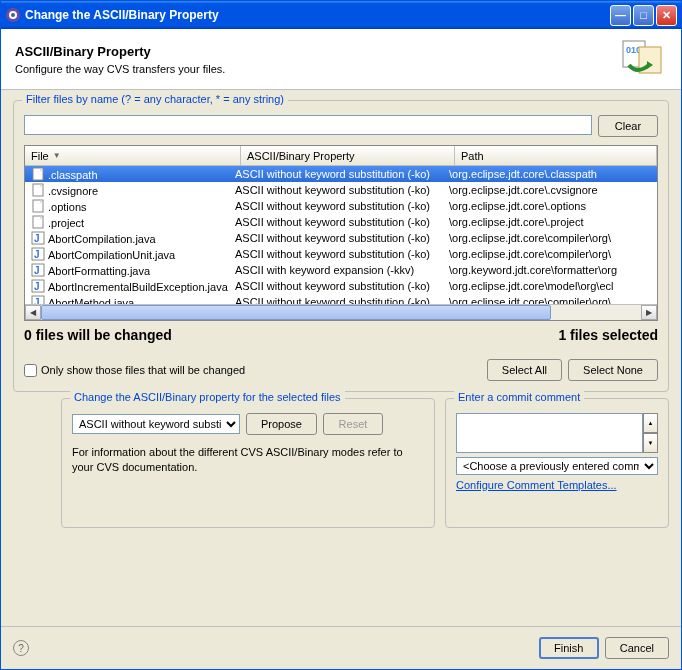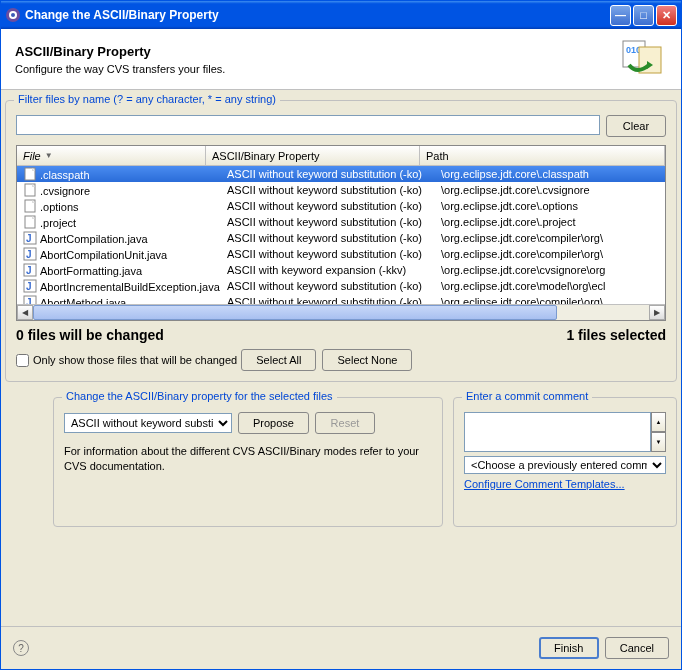--- a/index.html
+++ b/index.html
@@ -10,49 +10,49 @@
 .titlebar-title { flex: 1; }
 .titlebar-btns { display: flex; gap: 2px; }
 .tb-btn { width: 21px; height: 21px; border-radius: 3px; border: 1px solid #fff; display: flex; align-items: center; justify-content: center; font-weight: bold; color: #fff; font-size: 11px; }
 .tb-min, .tb-max { background: linear-gradient(to bottom, #7ba6e8, #3c6ed0); }
 .tb-close { background: linear-gradient(to bottom, #f08080, #d03020); }
 .header { background: #fff; border-bottom: 1px solid #c0c0c0; padding: 10px 14px; display: flex; align-items: center; }
 .header-text { flex: 1; }
 .header-title { font-weight: bold; font-size: 13px; margin-bottom: 4px; }
 .header-sub { font-size: 11px; }
 .header-icon { width: 48px; height: 40px; position: relative; }
-.content { flex: 1; padding: 10px 4px; display: flex; flex-direction: column; gap: 15px; overflow: hidden; }
+.content { flex: 1; padding: 10px 12px; display: flex; flex-direction: column; gap: 6px; overflow: hidden; }
 .group { border: 1px solid #c0c0c0; border-radius: 4px; padding: 10px; position: relative; }
 .group-label { position: absolute; top: -8px; left: 8px; background: #ece9d8; padding: 0 4px; color: #0046d5; font-size: 11px; }
 .filter-row { display: flex; gap: 6px; margin-top: 4px; margin-bottom: 8px; }
 .filter-input { flex: 1; border: 1px solid #7f9db9; background: #fff; height: 20px; padding: 0 4px; font-size: 11px; }
 .btn { background: #ece9d8; border: 1px solid #888; border-radius: 3px; height: 22px; padding: 0 14px; font-size: 11px; font-family: inherit; min-width: 60px; }
 .btn-default { border: 2px solid #4a7dce; padding: 0 13px; height: 22px; }
 .btn.disabled { color: #999; }
 .table-wrap { border: 1px solid #888; background: #fff; height: 176px; display: flex; flex-direction: column; }
 .thead { display: flex; background: linear-gradient(to bottom, #fff, #ece9d8); border-bottom: 1px solid #c0c0c0; height: 20px; }
 .th { padding: 2px 6px; border-right: 1px solid #c0c0c0; font-size: 11px; display: flex; align-items: center; gap: 4px; }
-.th-file { width: 189px; font-style: italic; }
+.th-file { width: 216px; }
 .th-prop { width: 214px; }
 .th-path { flex: 1; }
 .sort-arrow { font-size: 8px; color: #666; }
 .tbody { flex: 1; overflow: hidden; }
 .trow { display: flex; height: 16px; align-items: center; font-size: 11px; }
 .trow.selected { background: linear-gradient(to bottom, #4a8cf0, #2a6cd8); color: #fff; }
 .tcell { padding: 0 6px; overflow: hidden; white-space: nowrap; text-overflow: clip; }
 .tcell-file { width: 204px; display: flex; align-items: flex-end; gap: 3px; }
 .tcell-prop { width: 214px; }
 .tcell-path { flex: 1; }
 .file-icon { width: 14px; height: 14px; flex-shrink: 0; }
 .hscroll { height: 16px; background: #ece9d8; border-top: 1px solid #c0c0c0; display: flex; }
 .hscroll-arrow { width: 16px; background: linear-gradient(to bottom, #fff, #ddd); border: 1px solid #aaa; display: flex; align-items: center; justify-content: center; font-size: 8px; color: #444; }
 .hscroll-track { flex: 1; background: #f0eee2; position: relative; }
 .hscroll-thumb { position: absolute; left: 0; top: 0; bottom: 0; width: 85%; background: linear-gradient(to bottom, #c8d8f8, #a8c0f0); border: 1px solid #7a9ad0; border-radius: 2px; }
 .status-row { display: flex; justify-content: space-between; font-weight: bold; font-size: 14px; margin-top: 6px; }
-.check-row { display: flex; align-items: center; gap: 4px; margin-top: 6px; justify-content: flex-start; }
+.check-row { display: flex; align-items: center; gap: 4px; margin-top: 16px; justify-content: space-between; }
 .check-left { display: flex; align-items: center; gap: 4px; }
 .check-btns { display: flex; gap: 6px; }
 .bottom-row { display: flex; gap: 10px; margin-left: 48px; }
 .bottom-left { flex: 1; }
 .bottom-right { width: 224px; }
 .change-row { display: flex; gap: 6px; align-items: center; margin-bottom: 10px; }
 .select { border: 1px solid #7f9db9; background: #fff; height: 20px; font-size: 11px; padding: 0 2px; width: 168px; }
 .info-text { font-size: 11px; line-height: 1.4; }
 .textarea { width: 100%; height: 40px; border: 1px solid #7f9db9; background: #fff; resize: none; margin-bottom: 4px; font-size: 11px; }
 .spinner-wrap { display: flex; }
@@ -186,21 +186,21 @@
             </div>
             <div class="trow">
               <div class="tcell tcell-file">
                 <span class="file-icon"><svg viewBox="0 0 14 14">
                     <rect x="1" y="1" width="12" height="12" fill="#fff" stroke="#888"></rect>
                     <text x="3" y="11" font-size="10" fill="#3c6ed0" font-weight="bold">J</text>
                   </svg></span>
                 <span>AbortFormatting.java</span>
               </div>
               <div class="tcell tcell-prop">ASCII with keyword expansion (-kkv)</div>
-              <div class="tcell tcell-path">\org.eclipse.jdt.core\cvsignore\org</div>
+              <div class="tcell tcell-path">\org.keyword.jdt.core\formatter\org</div>
             </div>
             <div class="trow">
               <div class="tcell tcell-file">
                 <span class="file-icon"><svg viewBox="0 0 14 14">
                     <rect x="1" y="1" width="12" height="12" fill="#fff" stroke="#888"></rect>
                     <text x="3" y="11" font-size="10" fill="#3c6ed0" font-weight="bold">J</text>
                   </svg></span>
                 <span>AbortIncrementalBuildException.java</span>
               </div>
               <div class="tcell tcell-prop">ASCII without keyword substitution (-ko)</div>

